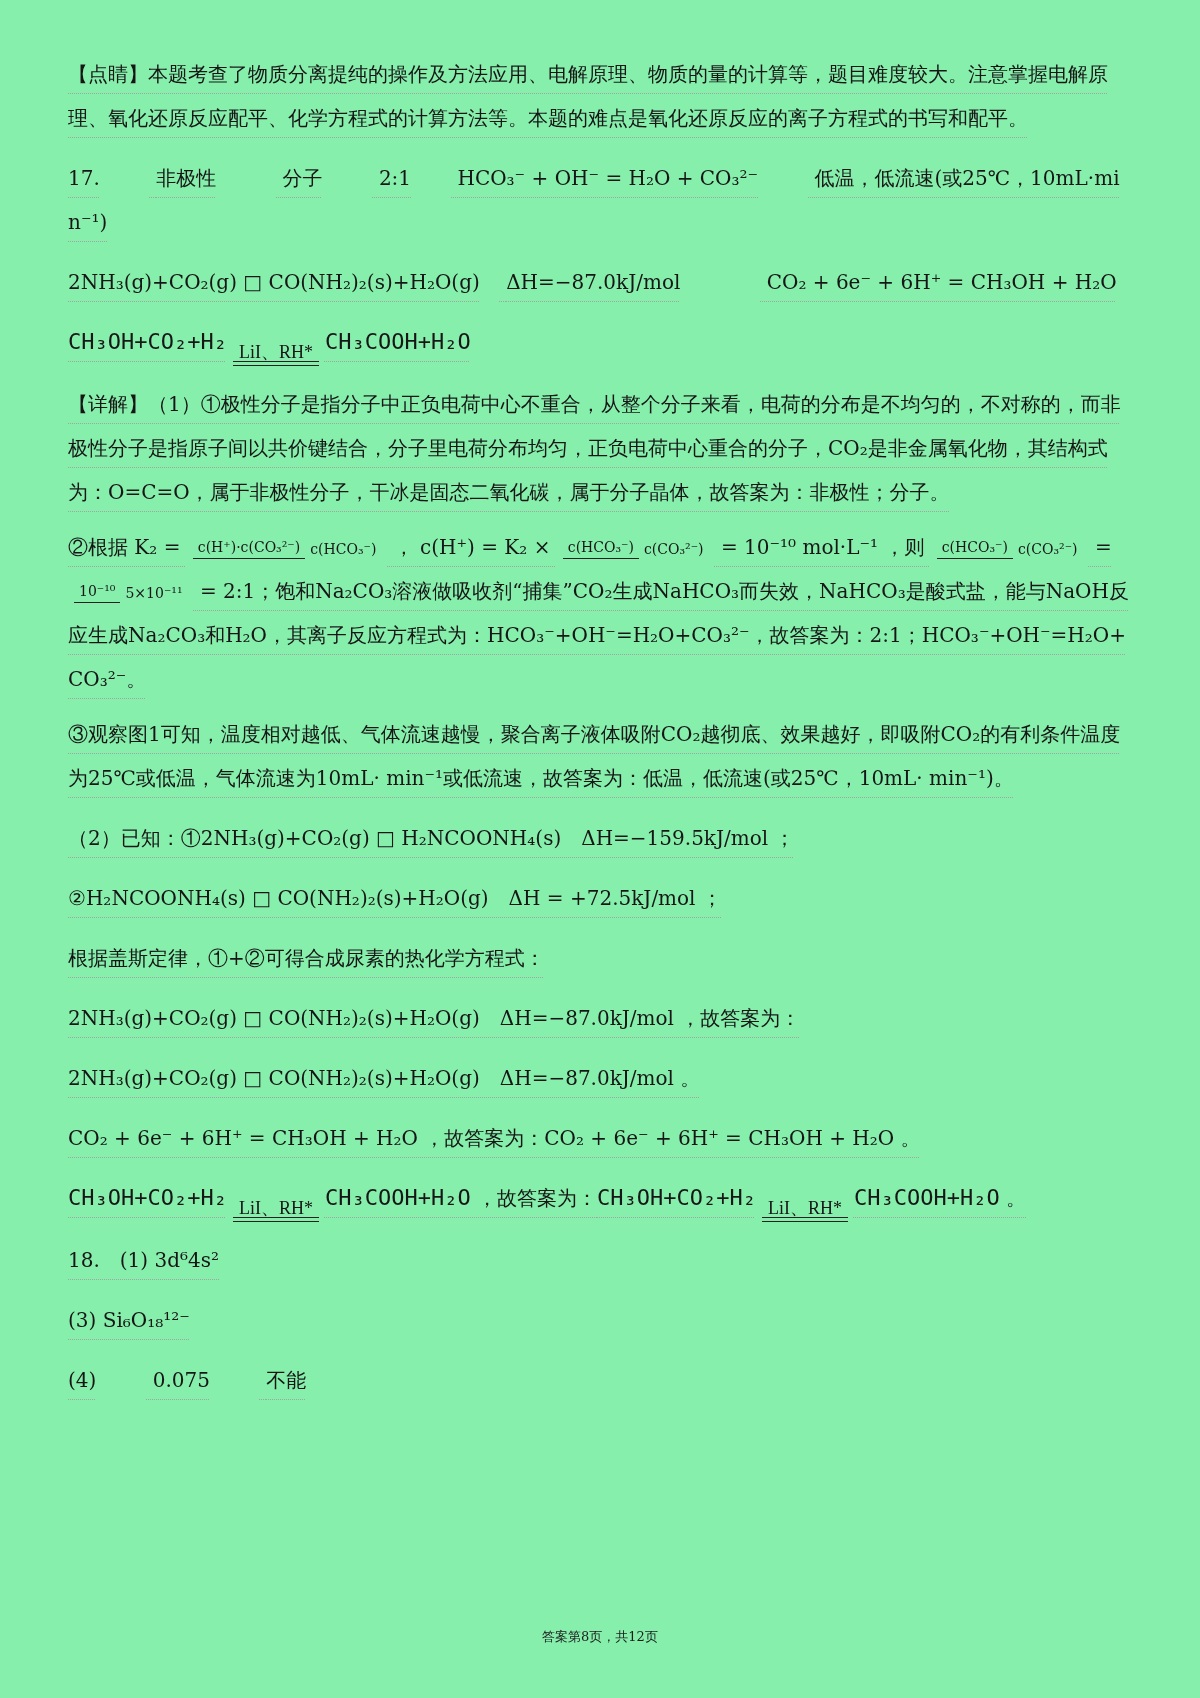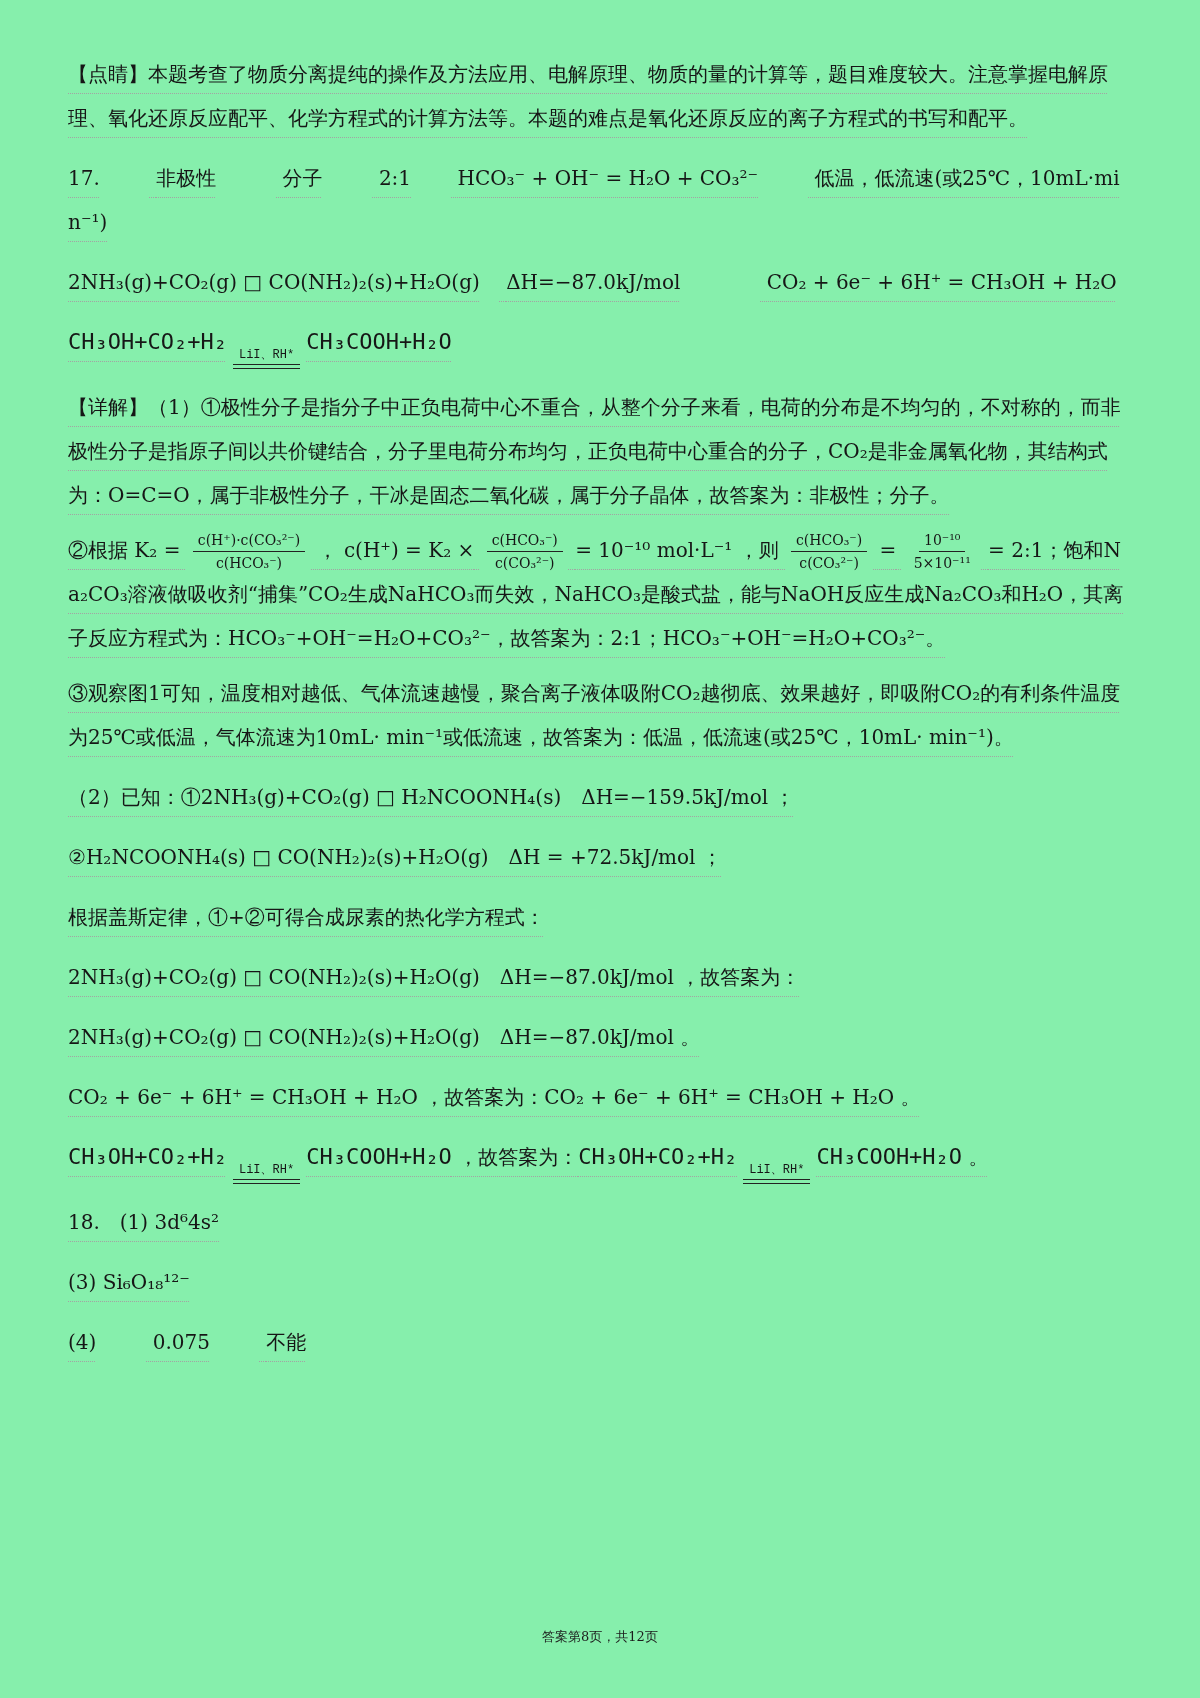--- a/index.html
+++ b/index.html
@@ -38,40 +38,39 @@
   .g50 { margin-right:50px; }
   .g60 { margin-right:60px; }
   .g80 { margin-right:80px; }
   .mono {
     font-family:"DejaVu Sans Mono","Liberation Mono",monospace;
     font-size:22px;
   }
   
   .frac {
     display:inline-flex;
-    flex-direction:column;
     align-items:center;
     vertical-align:middle;
     font-size:14px;
     line-height:1.3;
     margin:0 6px;
   }
   .frac .num { padding:0 5px 2px 5px; border-bottom:1px solid #222; }
   .frac .den { padding:2px 5px 0 5px; }
   
   .cat {
     display:inline-flex;
     flex-direction:column;
     align-items:center;
     vertical-align:-9px;
     margin:0 6px;
   }
   .cat .cond {
-    font-family:Liberation Mono, monospace;
-    font-size:12px;
+    font-family:Liberation Serif, serif;
+    font-size:18px;
     line-height:17px;
     padding:0 6px;
     white-space:nowrap;
   }
   .cat .dbar {
     align-self:stretch;
     height:5px;
     border-top:1.5px solid #222;
     border-bottom:1.5px solid #222;
   }

